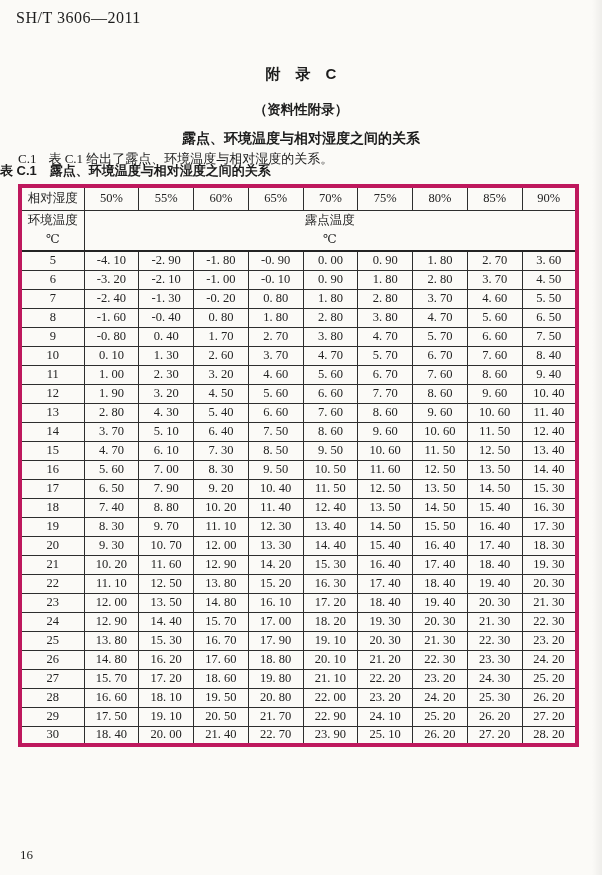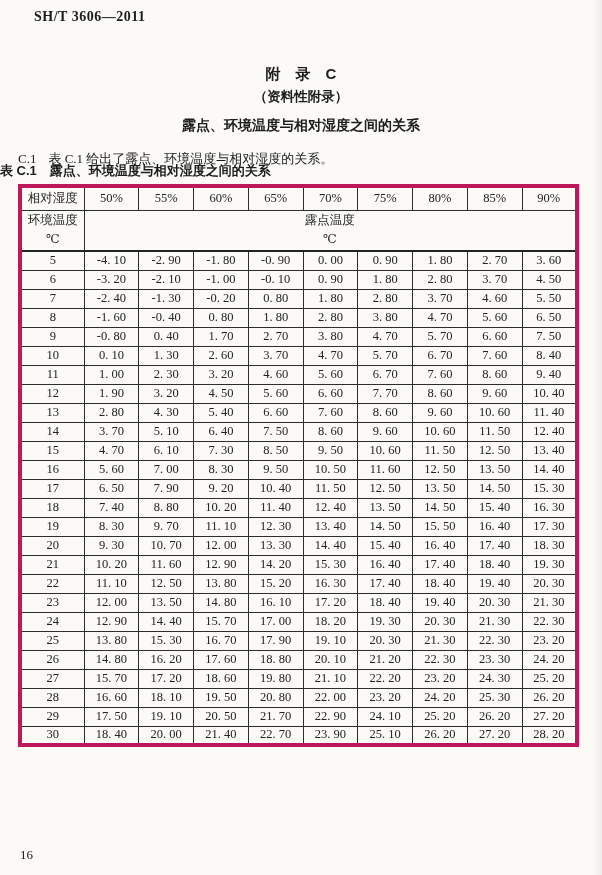--- a/index.html
+++ b/index.html
@@ -12,31 +12,31 @@
     overflow: hidden;
   }
   body::after {
     content: "";
     position: absolute; top: 0; right: 0; bottom: 0; width: 10px;
     background: linear-gradient(to right, rgba(0,0,0,0), rgba(0,0,0,0.05));
     pointer-events: none;
   }
 
   .standard-number {
-    position: absolute; top: 9px; left: 34px;
-    font-weight: bold; font-size: 14px; letter-spacing: 0.5px;
+    position: absolute; top: 9px; left: 16px;
+    font-weight: normal; font-size: 16px; letter-spacing: 0.5px;
   }
 
   .appendix {
     position: absolute; top: 64px; left: 0; width: 100%;
     text-align: center;
     font-family: "Liberation Sans", "DejaVu Sans", sans-serif;
     font-weight: bold;
   }
-  .appendix .title    { font-size: 15px; line-height: 20px; margin-bottom: 3px; }
+  .appendix .title    { font-size: 15px; line-height: 20px; margin-bottom: 16px; }
   .appendix .subtitle { font-size: 13.5px; line-height: 19px; margin-bottom: 10px; }
   .appendix .heading  { font-size: 14px; line-height: 19px; }
 
   .clause {
     position: absolute; top: 137px; left: 18px; right: 18px;
     font-size: 13px; line-height: 17px;
   }
   .clause .clause-num { margin-right: 12px; }
 
   .table-caption {

